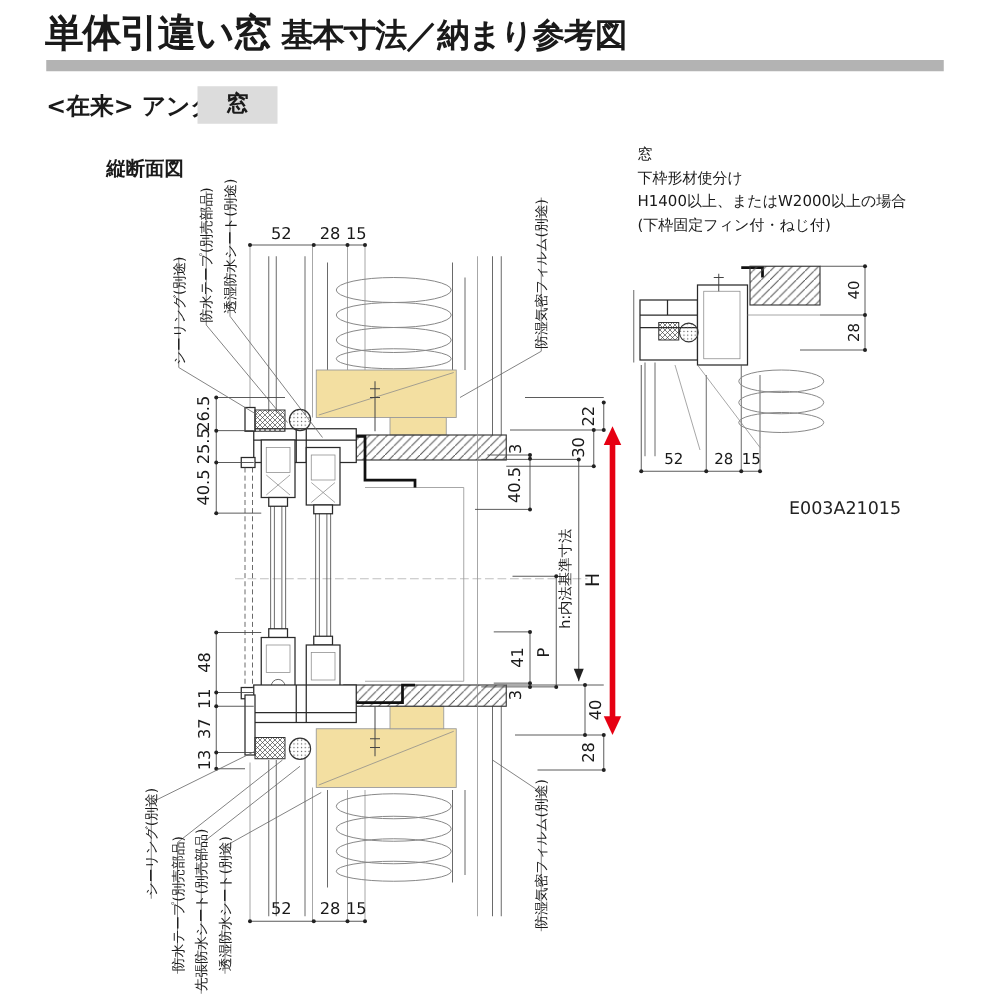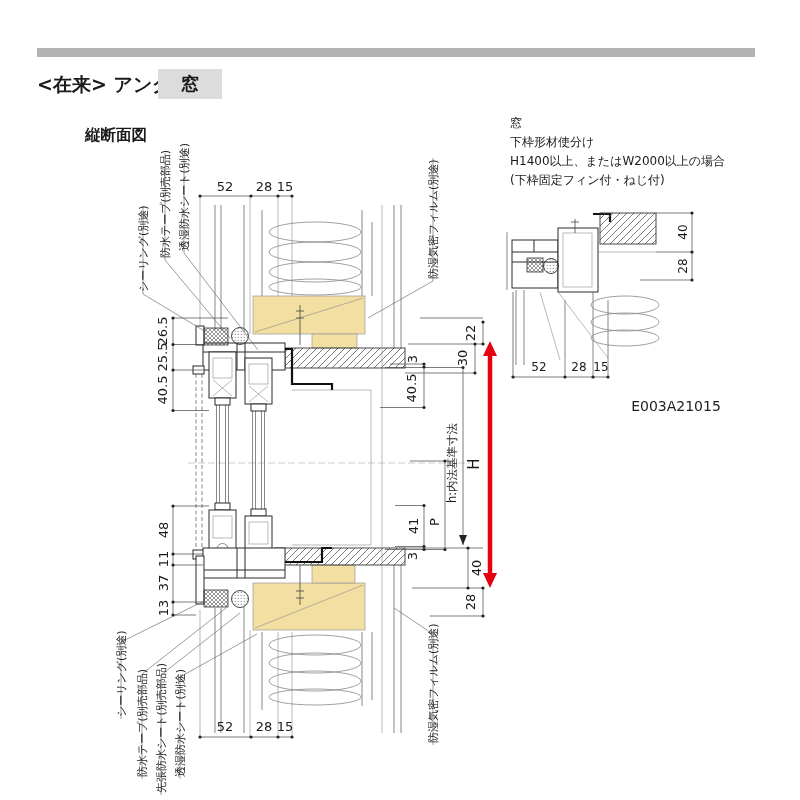--- a/index.html
+++ b/index.html
@@ -34,20 +34,23 @@
   .rod{fill:url(#dots);stroke:#333;stroke-width:.9;}
   .coil{stroke:#888;stroke-width:.8;fill:none;}
   .brk{stroke:#999;stroke-width:.5;stroke-dasharray:7 3;fill:none;}
   .scr{stroke:#444;stroke-width:.8;fill:none;}
 </style>
 </head>
 <body>
 
 <div class="page">
 
+  <div class="title-row">
+    <span class="t1">単体引違い窓</span><span class="t2">基本寸法／納まり参考図</span>
+  </div>
   <div class="bar"></div>
   <div class="series">&lt;在来&gt; アングル付</div>
   <div class="chip">窓</div>
 
   <svg width="800" height="800" viewBox="0 0 800 800">
     <defs>
       <pattern id="hatch45" width="7" height="7" patternUnits="userSpaceOnUse">
         <path d="M0,7 L7,0" stroke="#555" stroke-width="0.8"></path>
       </pattern>
       <pattern id="xh" width="4" height="4" patternUnits="userSpaceOnUse">

